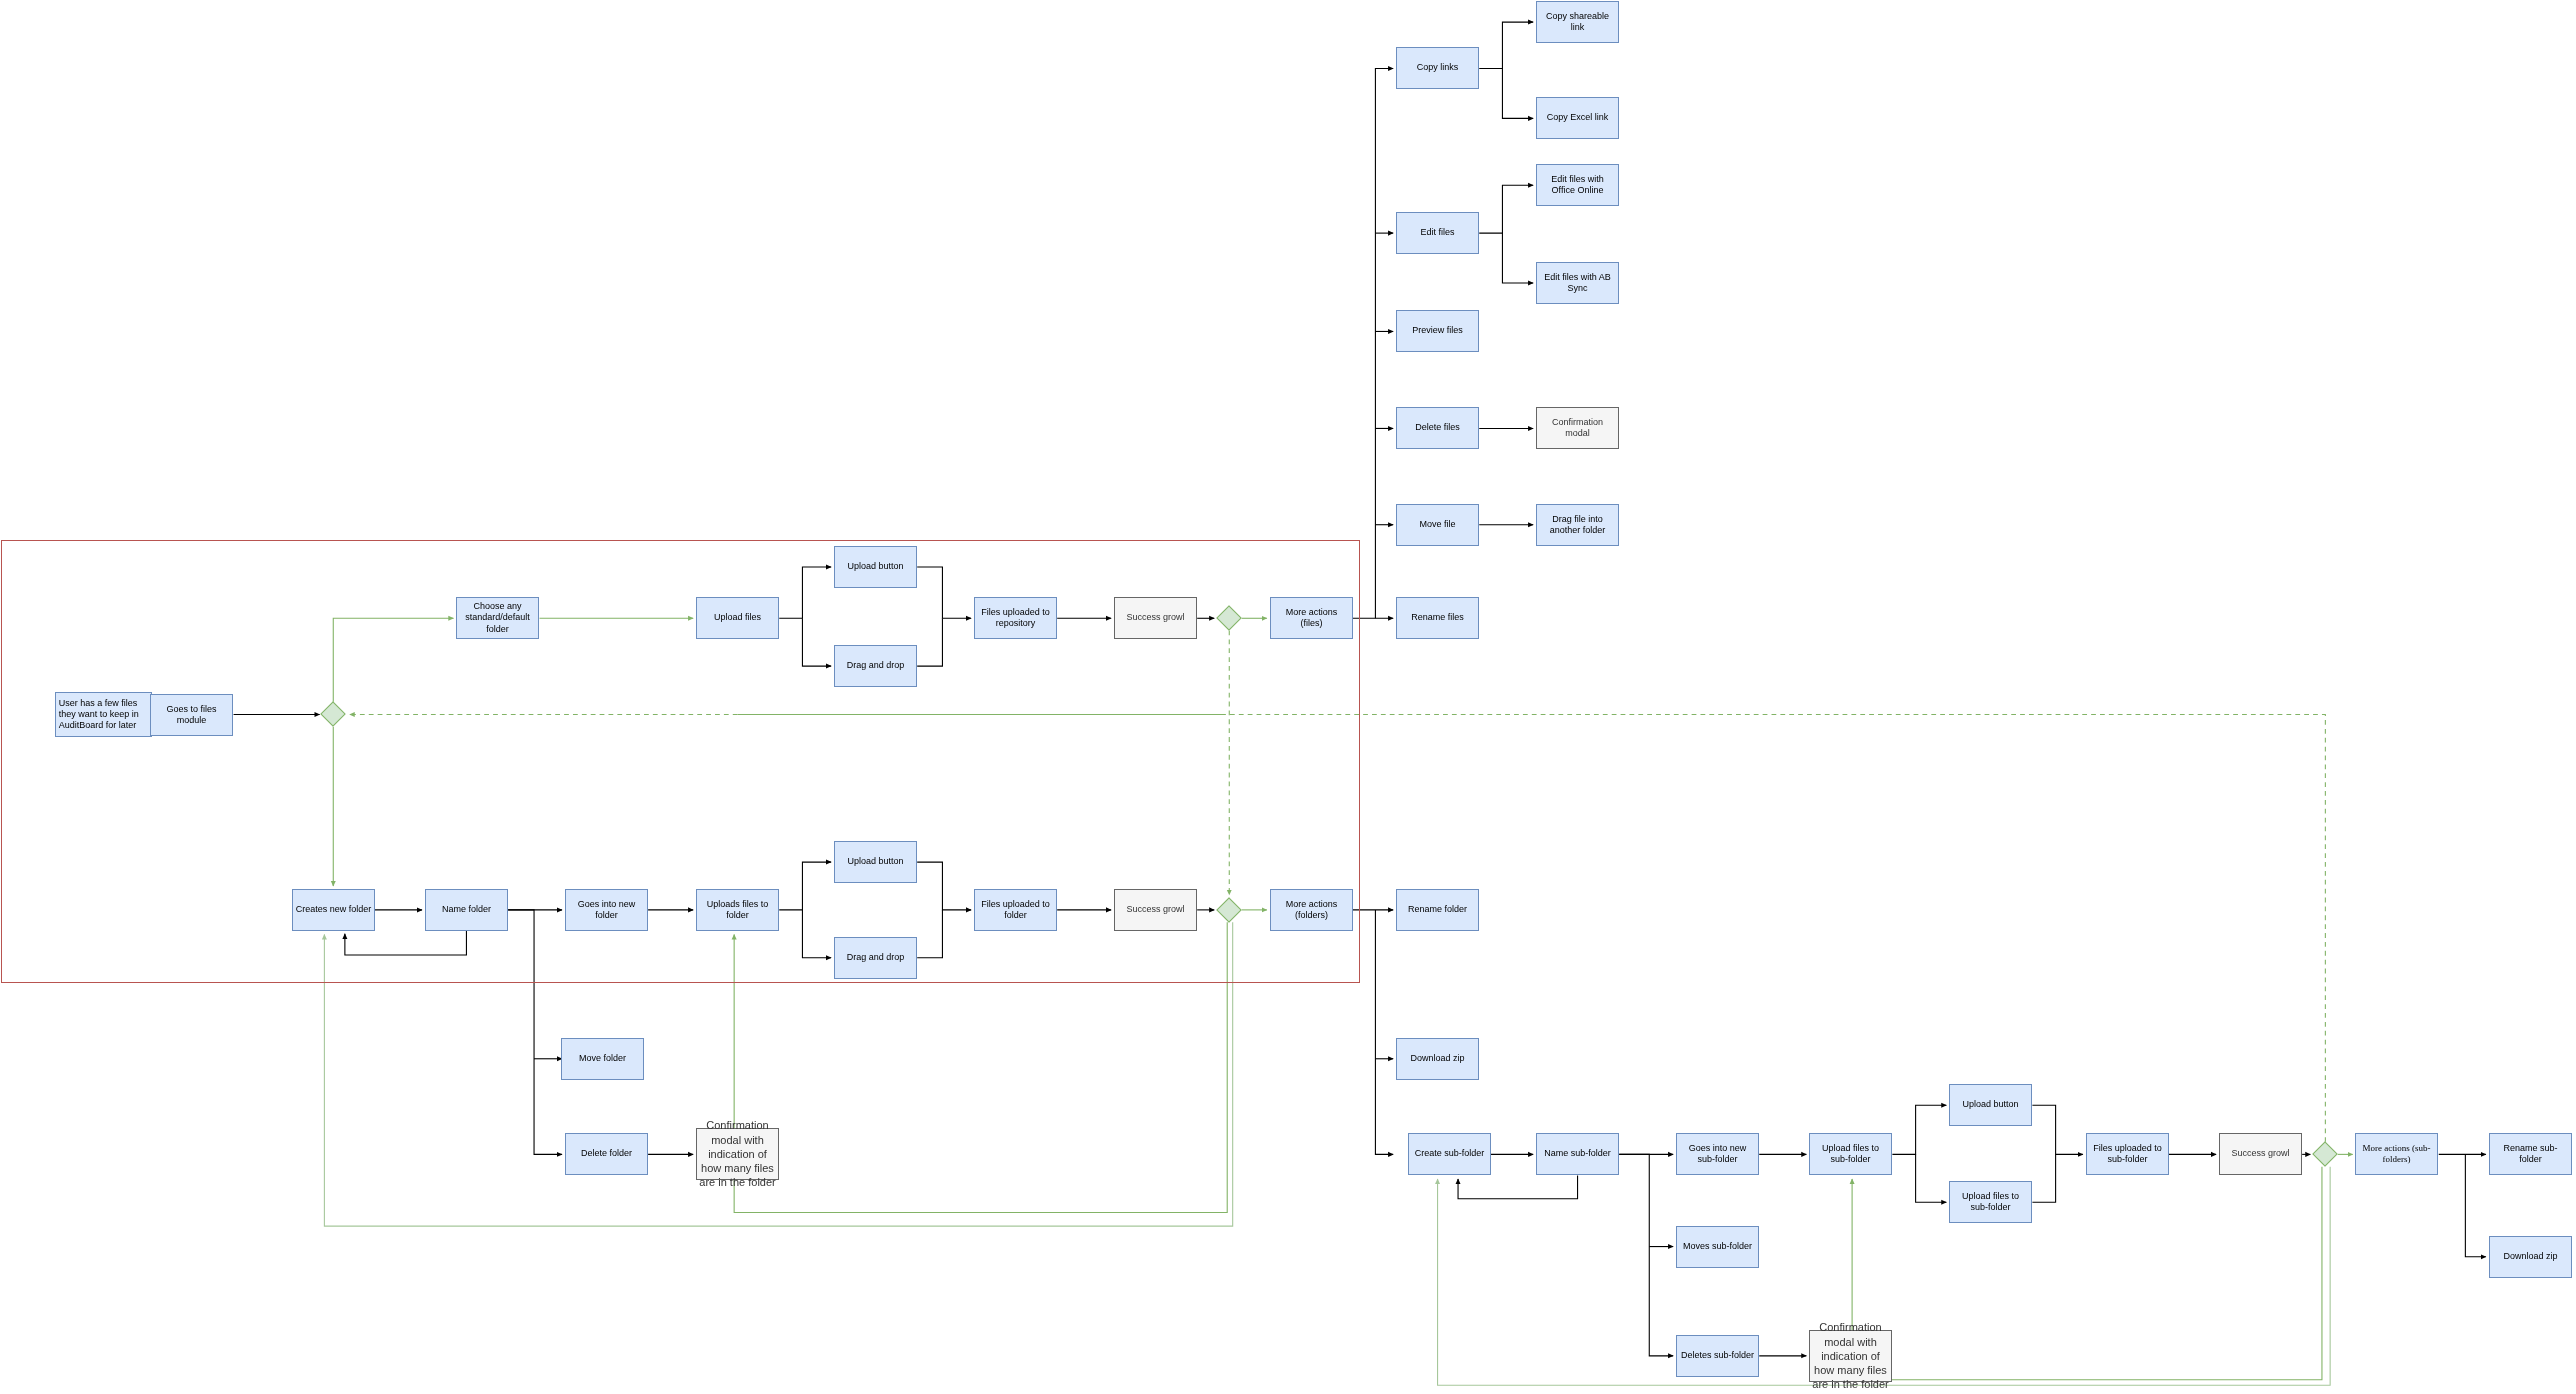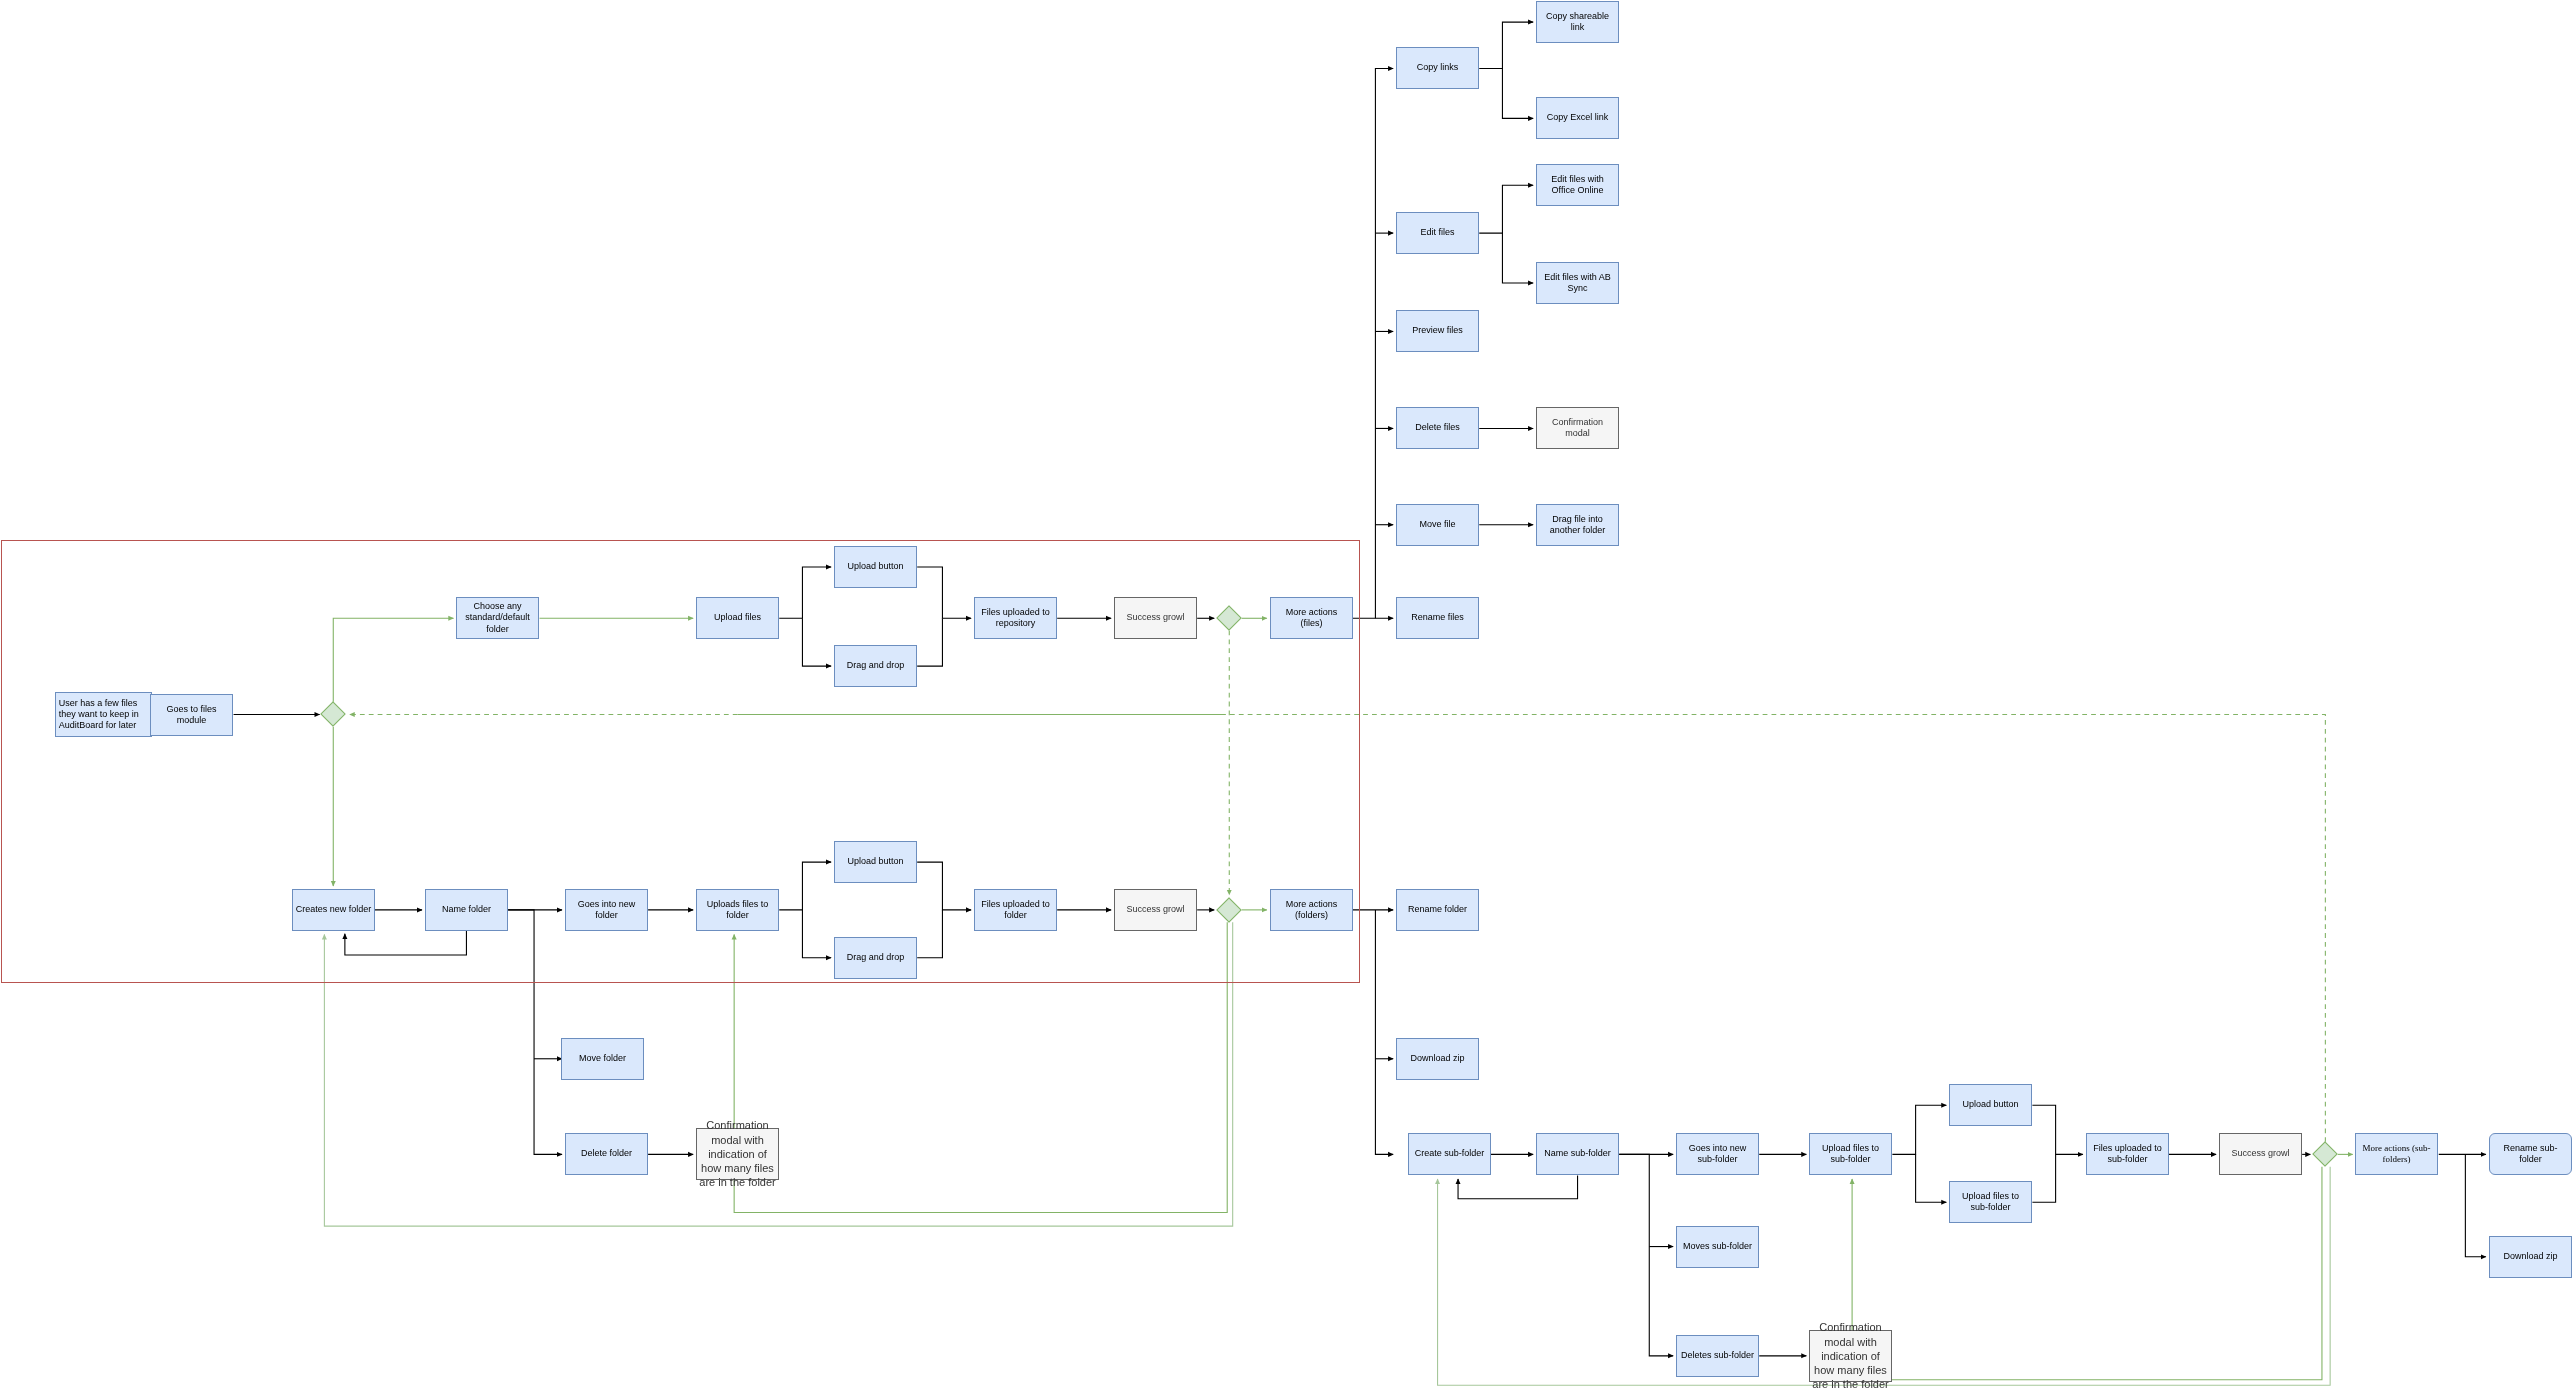--- a/index.html
+++ b/index.html
@@ -138,19 +138,19 @@
     <div class="node process" style="left: 1396px; top: 1133px; width: 83px; height: 42px; margin-left: 12px;">Create sub-folder</div>
     <div class="node process" style="left: 1536px; top: 1133px; width: 83px; height: 42px;">Name sub-folder</div>
     <div class="node process" style="left: 1676px; top: 1133px; width: 83px; height: 42px;">Goes into new sub-folder</div>
     <div class="node process" style="left: 1809px; top: 1133px; width: 83px; height: 42px;">Upload files to sub-folder</div>
     <div class="node process" style="left: 1949px; top: 1084px; width: 83px; height: 42px;">Upload button</div>
     <div class="node process" style="left: 1949px; top: 1181px; width: 83px; height: 42px;">Upload files to sub-folder</div>
     <div class="node process" style="left: 2086px; top: 1133px; width: 83px; height: 42px;">Files uploaded to sub-folder</div>
     <div class="node artifact" style="left: 2219px; top: 1133px; width: 83px; height: 42px;">Success growl</div>
     <div class="node decision" style="left: 2316px; top: 1145px; width: 18px; height: 18px;"></div>
     <div class="node process" style="left: 2355px; top: 1133px; width: 83px; height: 42px; font-family: Liberation Serif, serif;">More actions (sub-folders)</div>
-    <div class="node process" style="left: 2489px; top: 1133px; width: 83px; height: 42px; border-radius: 6px;">Rename sub-folder</div>
+    <div class="node process" style="left: 2489px; top: 1133px; width: 83px; height: 42px;">Rename sub-folder</div>
     <div class="node process" style="left: 2489px; top: 1236px; width: 83px; height: 42px;">Download zip</div>
     <div class="node process" style="left: 1676px; top: 1226px; width: 83px; height: 42px;">Moves sub-folder</div>
     <div class="node process" style="left: 1676px; top: 1335px; width: 83px; height: 42px;">Deletes sub-folder</div>
     <div class="node note" style="left: 1809px; top: 1330px; width: 83px; height: 52px;">Confirmation modal with indication of how many files are in the folder</div>
   </div>
 
 
 </body></html>

